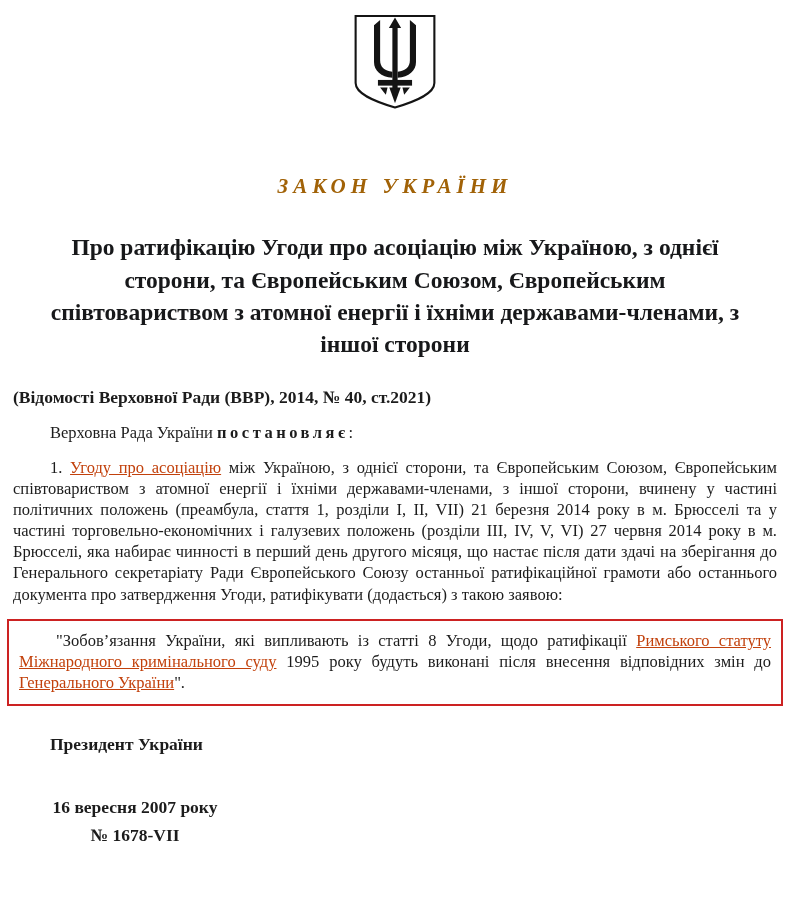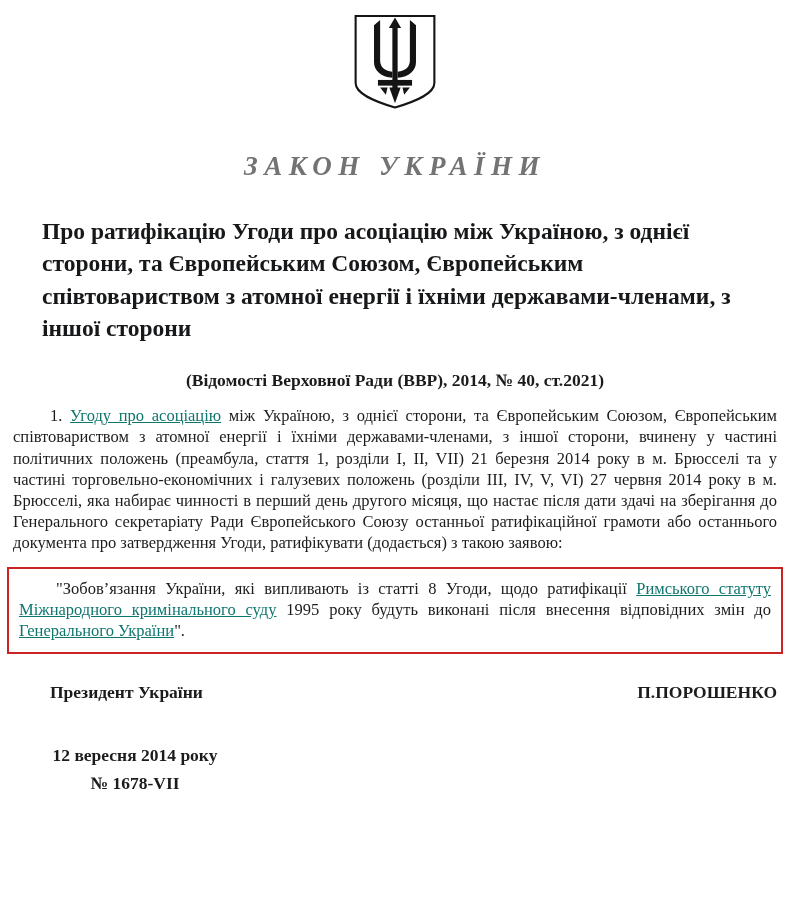--- a/index.html
+++ b/index.html
@@ -7,55 +7,55 @@
     width: 790px; height: 911px;
     font-family: "Liberation Serif", "DejaVu Serif", serif;
     color: #1c1c1c;
     overflow: hidden;
   }
   .page { width: 790px; height: 911px; box-sizing: border-box; padding: 0 13px; }
 
   .emblem { display: block; margin: 13px auto 0; }
 
   .law-title {
-    margin-top: 41px;
+    margin-top: 64px;
     text-align: center;
-    font-size: 27px;
+    font-size: 21px;
     font-weight: 700;
     font-style: italic;
     letter-spacing: 0.24em;
-    color: #737373;
+    color: #a16207;
     line-height: 1.1;
     white-space: nowrap;
   }
 
   .heading {
     width: 706px;
     margin: 33px auto 0;
-    text-align: left;
+    text-align: center;
     font-size: 23.5px;
     font-weight: 700;
     line-height: 1.38;
     color: #17181a;
   }
 
   .reference {
     margin-top: 26px;
-    text-align: center;
+    text-align: left;
     font-size: 17.5px;
     font-weight: 700;
   }
 
   .content { font-size: 16.5px; line-height: 1.28; text-align: justify; }
   .content p { margin: 14px 0; text-indent: 37px; }
 
   .preamble { margin: 37px 0 14px; text-indent: 37px; font-size: 16.5px; }
   .spaced-bold { font-weight: 700; letter-spacing: 3.5px; }
 
-  a.doc-link { color: #0f766e; text-decoration: underline; cursor: pointer; }
+  a.doc-link { color: #c2410c; text-decoration: underline; cursor: pointer; }
 
   .declaration-box {
     border: 2px solid #cc2222;
     margin: 12px -6px;
     padding: 3px 10px 5px;
   }
   .declaration-box p { margin: 6px 0; }
 
   .signature-row {
     display: flex;
@@ -96,33 +96,33 @@
   </svg>
 
   <div class="law-title">ЗАКОН УКРАЇНИ</div>
 
   <h1 class="heading">Про ратифікацію Угоди про асоціацію між Україною, з однієї сторони, та Європейським Союзом, Європейським співтовариством з атомної енергії і їхніми державами-членами, з іншої сторони</h1>
 
   <div class="reference">(Відомості Верховної Ради (ВВР), 2014, № 40, ст.2021)</div>
 
   <div class="content">
 
+    <p class="preamble"><span>Верховна Рада України </span><span class="spaced-bold">постановляє</span><span>:</span></p>
 
     <p><span>1. </span><a class="doc-link" href="#">Угоду про асоціацію</a><span> між Україною, з однієї сторони, та Європейським Союзом, Європейським співтовариством з атомної енергії і їхніми державами-членами, з іншої сторони, вчинену у частині політичних положень (преамбула, стаття 1, розділи I, II, VII) 21 березня 2014 року в м. Брюсселі та у частині торговельно-економічних і галузевих положень (розділи III, IV, V, VI) 27 червня 2014 року в м. Брюсселі, яка набирає чинності в перший день другого місяця, що настає після дати здачі на зберігання до Генерального секретаріату Ради Європейського Союзу останньої ратифікаційної грамоти або останнього документа про затвердження Угоди, ратифікувати (додається) з такою заявою:</span></p>
 
     <div class="declaration-box">
       <p><span>"Зобов’язання України, які випливають із статті 8 Угоди, щодо ратифікації </span><a class="doc-link" href="#">Римського статуту Міжнародного кримінального суду</a><span> 1995 року будуть виконані після внесення відповідних змін до </span><a class="doc-link" href="#">Генерального України</a><span>".</span></p>
     </div>
 
 
   </div>
 
   <div class="signature-row">
     <span>Президент України</span>
-    <span>П.ПОРОШЕНКО</span>
   </div>
 
   <div class="enactment">
-    <div>12 вересня 2014 року</div>
+    <div>16 вересня 2007 року</div>
     <div>№ 1678-VII</div>
   </div>
 
 </div>
 
 </body></html>

